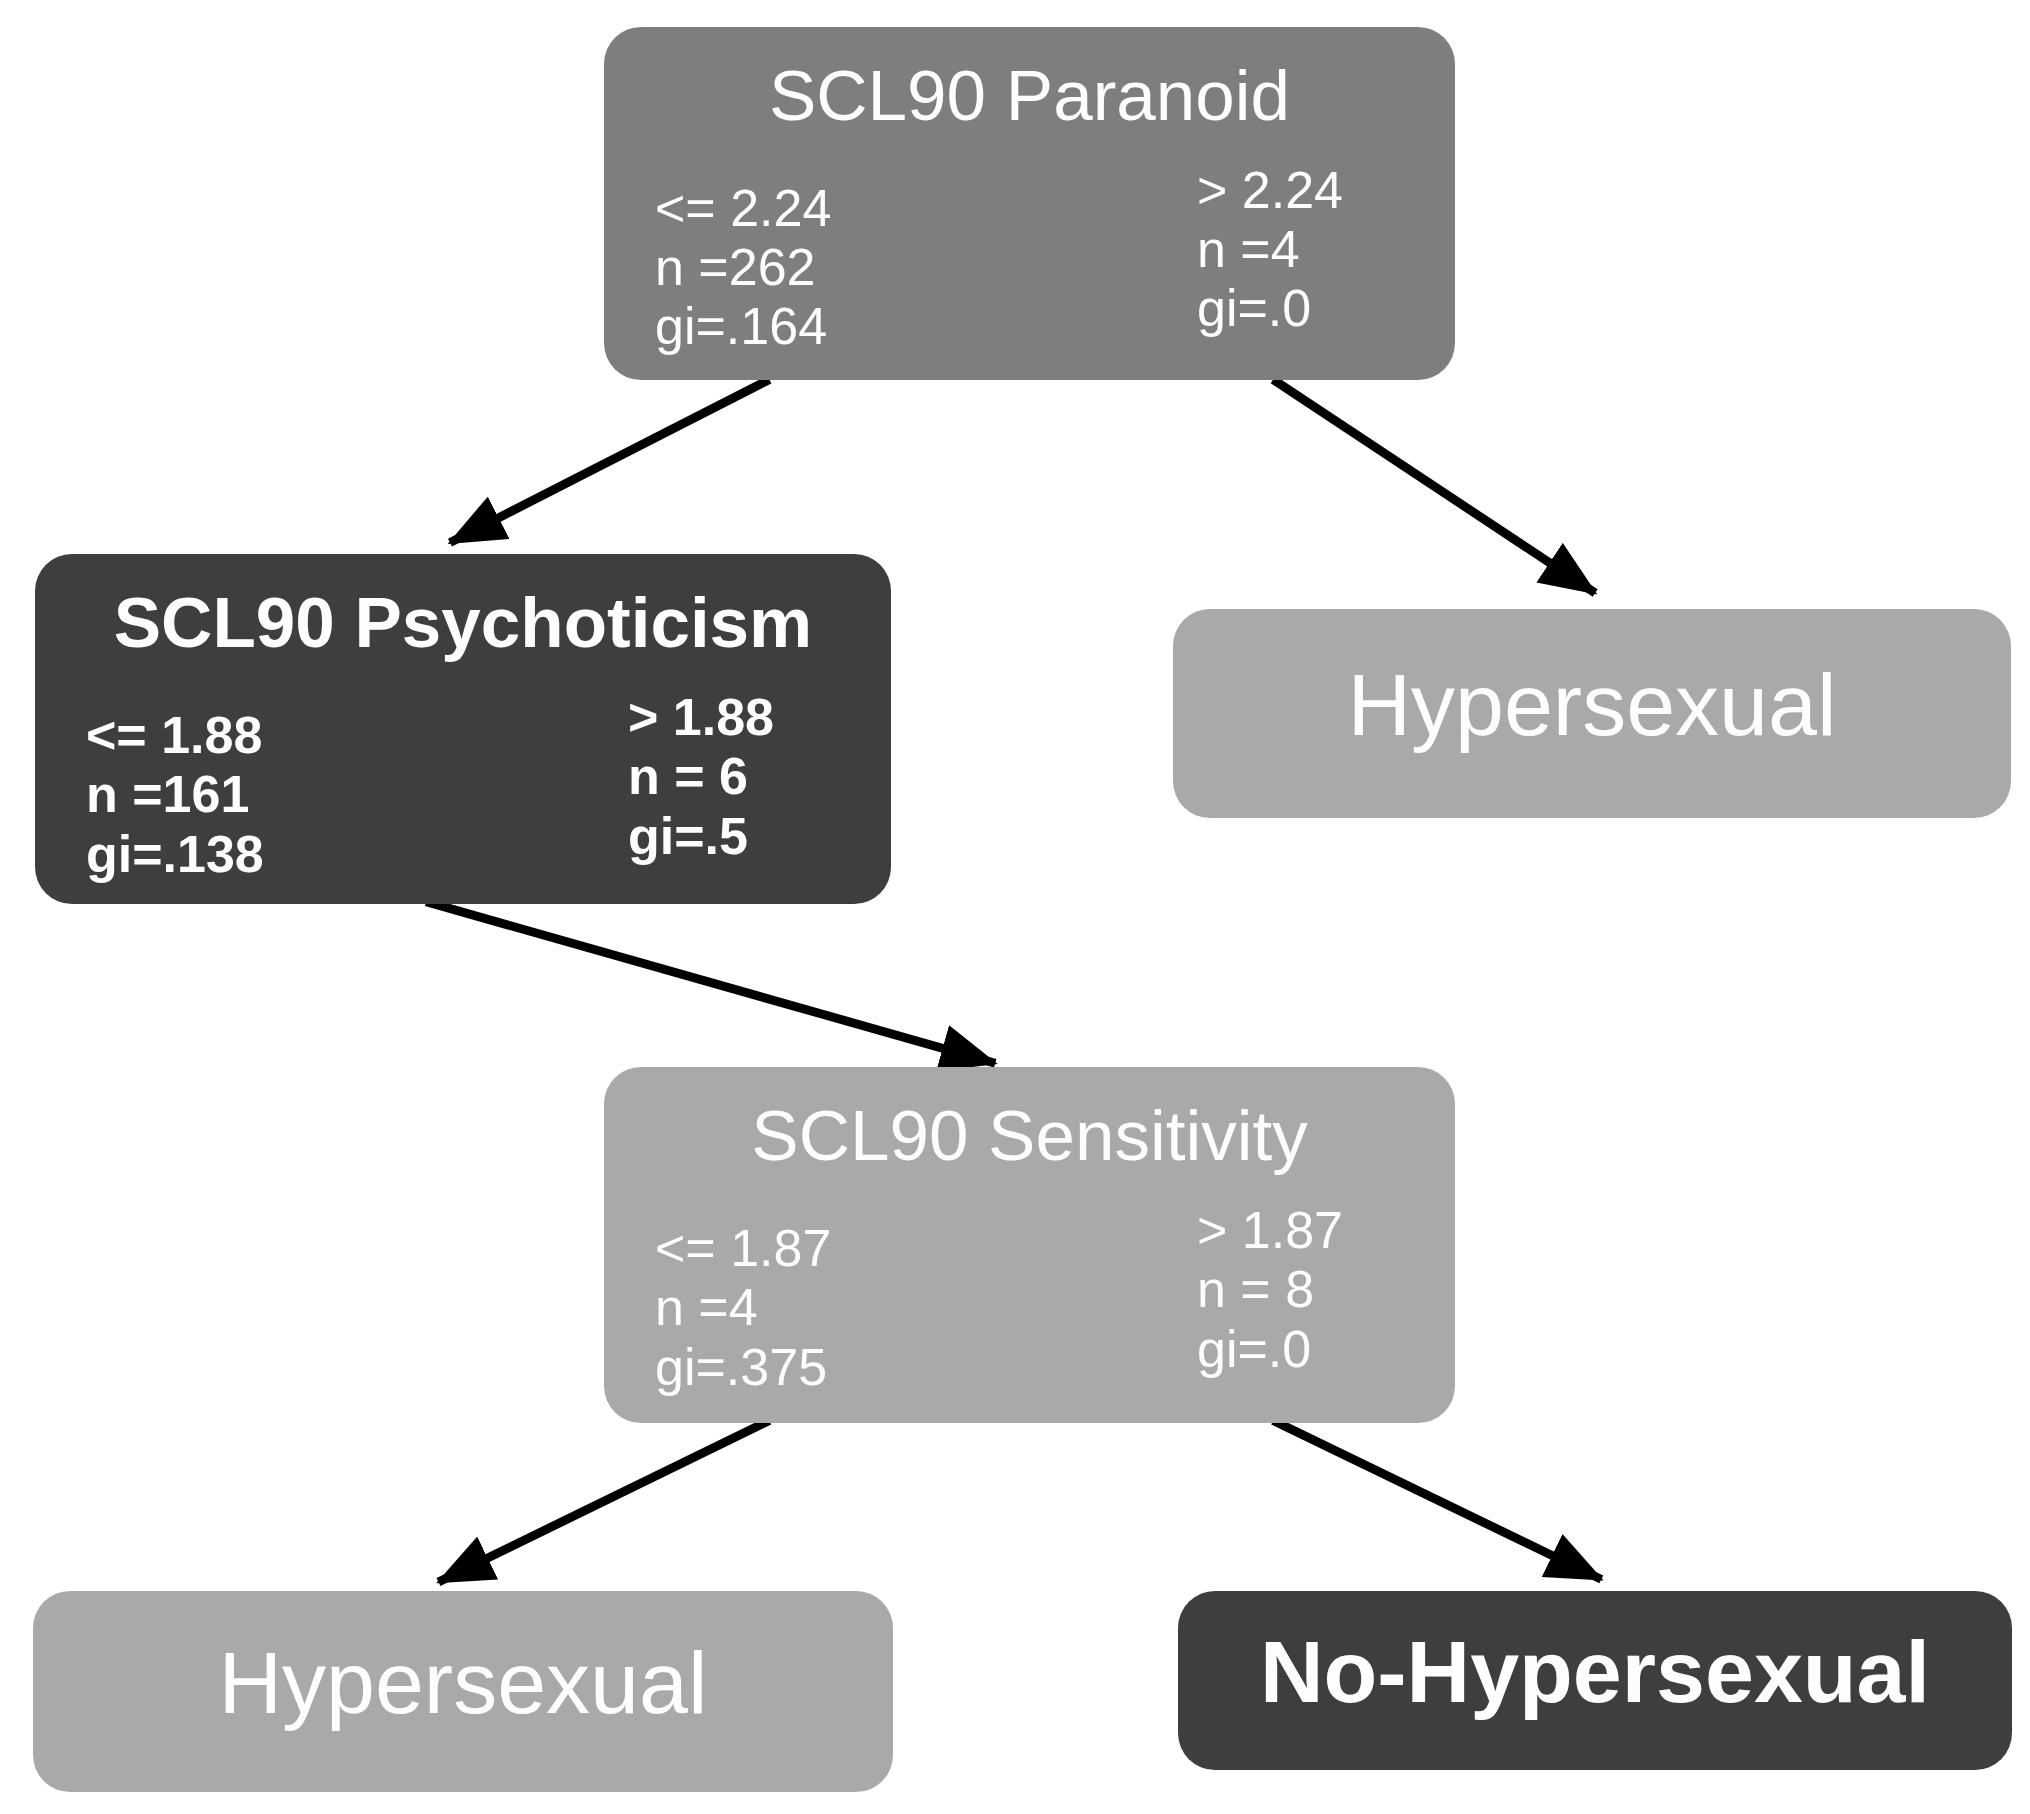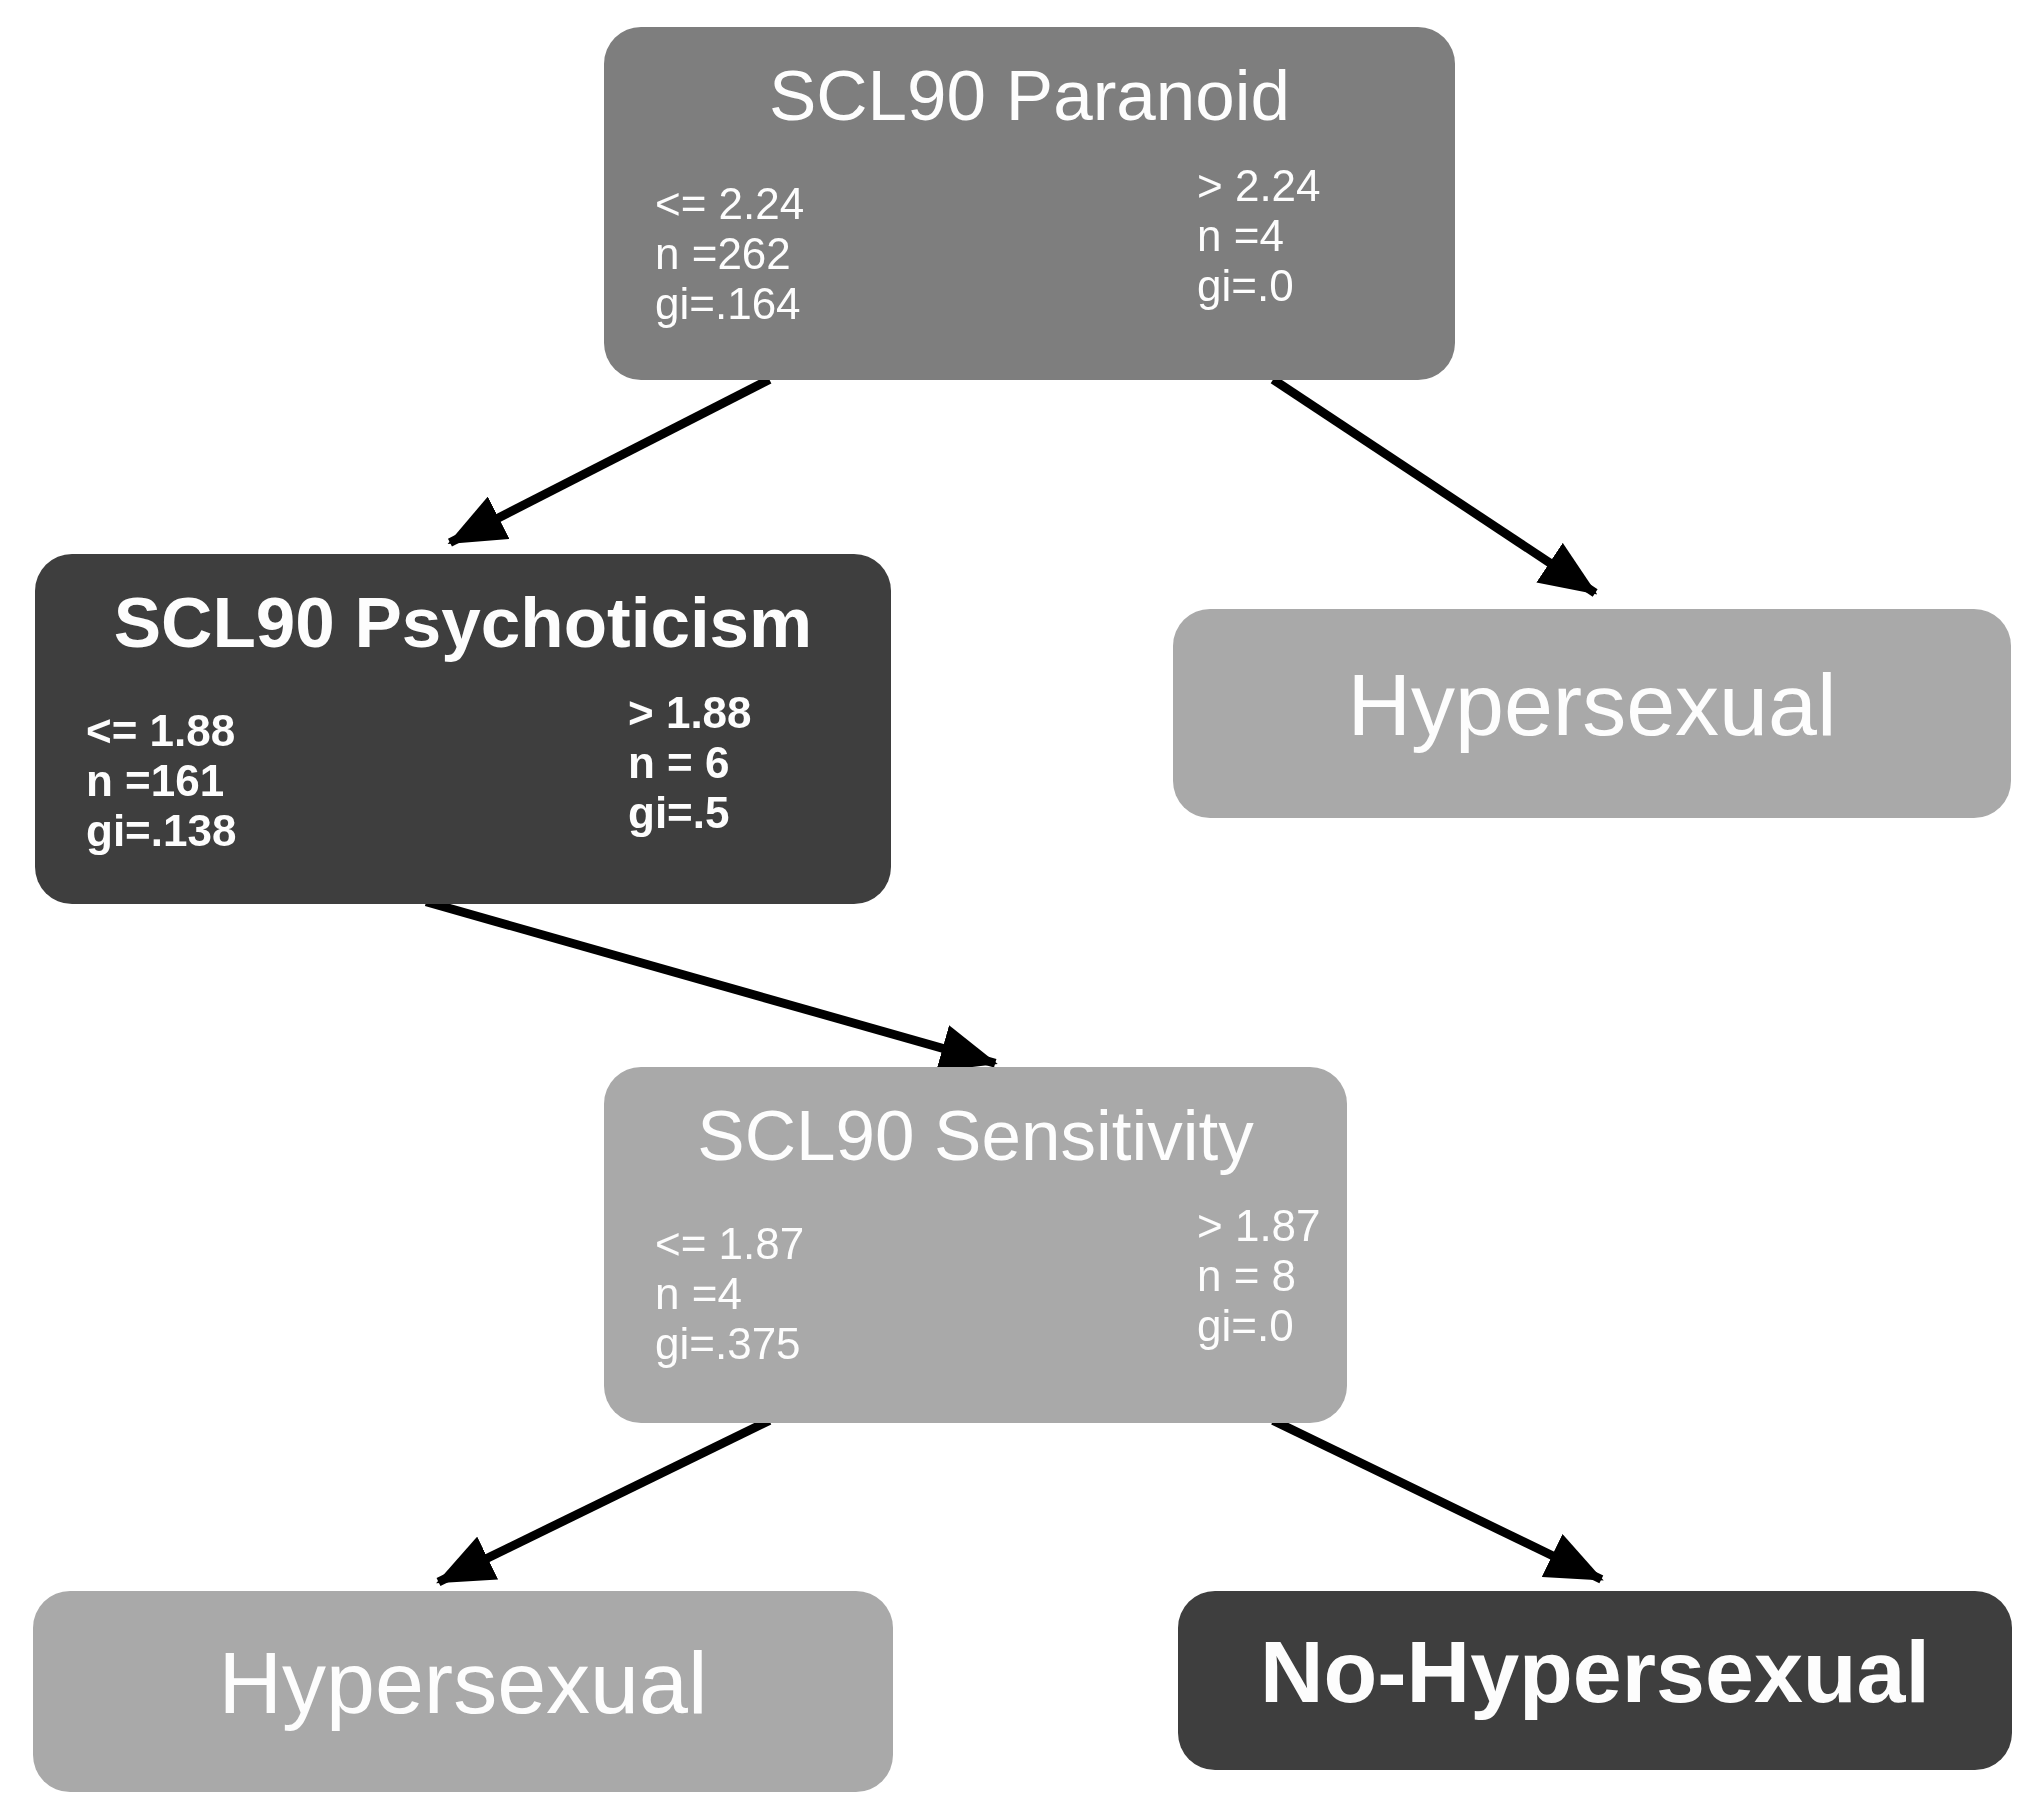--- a/index.html
+++ b/index.html
@@ -22,21 +22,21 @@
   .light{background:var(--light,#a9a9a9);}
   .node-title{
     position:absolute;top:28px;left:0;right:0;
     text-align:center;
     font-size:71px;
     letter-spacing:0px;
     white-space:nowrap;
   }
   .col{
     position:absolute;
-    font-size:44px;
+    font-size:52px;
     line-height:1.14;
     white-space:nowrap;
   }
   .col-left{left:51px;top:152px;}
   .col-right{left:593px;top:134px;}
   .leaf-label{
     position:absolute;left:0;top:0;right:0;bottom:0;
     display:flex;align-items:center;justify-content:center;
     font-size:88px;
     padding-bottom:17px;
@@ -86,21 +86,21 @@
       <div>&gt; 1.88</div>
       <div>n = 6</div>
       <div>gi=.5</div>
     </div>
   </div>
 
   <div class="node leaf light" style="left:1173px;top:609px;width:838px;height:209px">
     <div class="leaf-label">Hypersexual</div>
   </div>
 
-  <div class="node decision light" style="left:604px;top:1067px;width:743px;height:356px">
+  <div class="node decision light" style="left:604px;top:1067px;width:851px;height:356px">
     <div class="node-title">SCL90 Sensitivity</div>
     <div class="col col-left">
       <div>&lt;= 1.87</div>
       <div>n =4</div>
       <div>gi=.375</div>
     </div>
     <div class="col col-right">
       <div>&gt; 1.87</div>
       <div>n = 8</div>
       <div>gi=.0</div>

